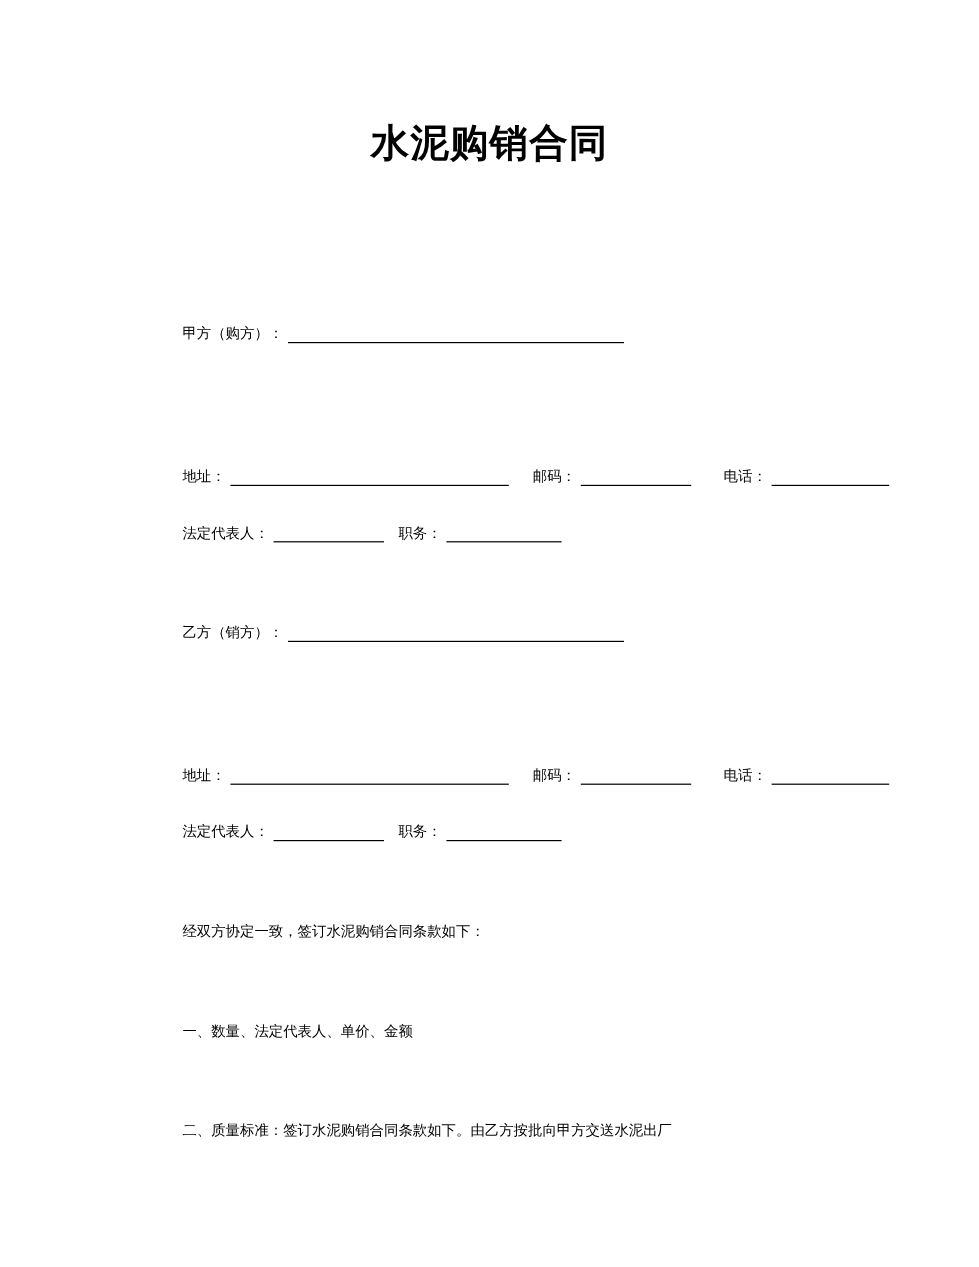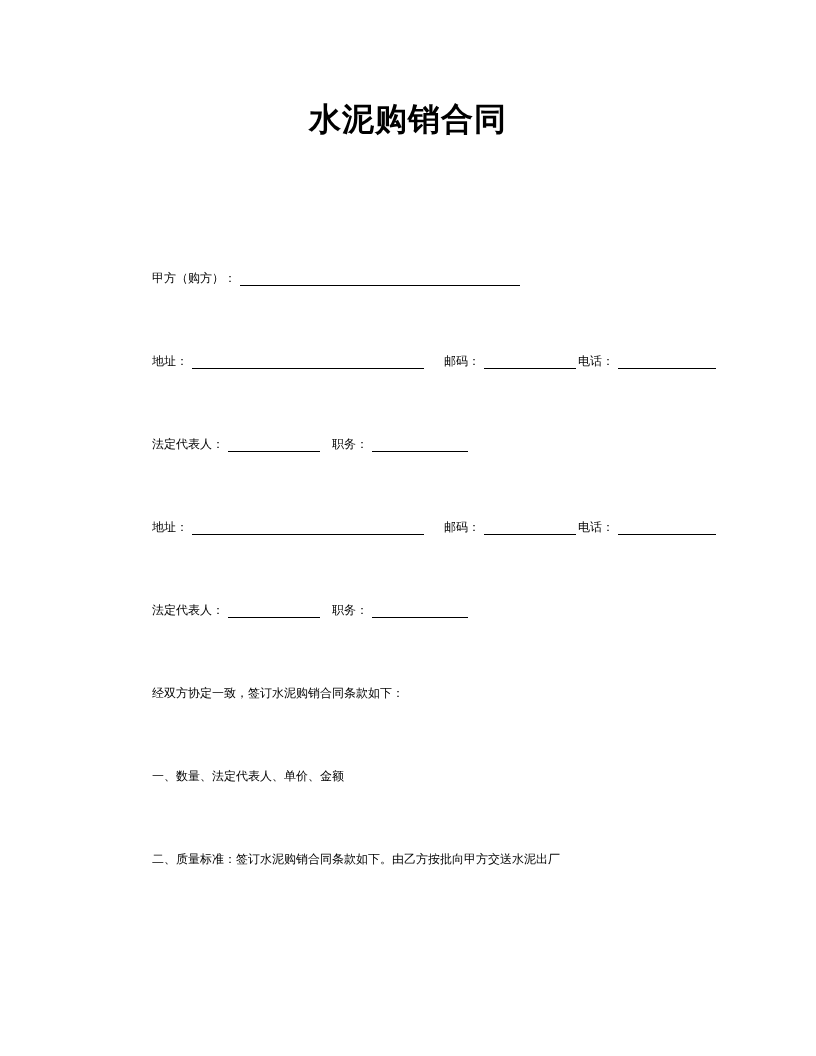--- a/index.html
+++ b/index.html
@@ -45,22 +45,22 @@
     border-bottom: 1px solid #000000;
     height: 16px;
     vertical-align: -4px;
     margin-left: 4px;
   }
   .w280 { width: 280px; }
   .w232 { width: 232px; }
   .w92  { width: 92px; }
   .w96  { width: 96px; }
   .w98  { width: 98px; }
-  .gap20 { margin-left: 20px; }
-  .gap16 { margin-left: 2px; }
+  .gap20 { margin-left: 20px; margin-top: 36px; }
+  .gap16 { margin-left: 27px; }
   .gap12 { margin-left: 12px; }
 </style>
 </head>
 <body>
 
 <div class="page">
 
   <h1 class="doc-title">水泥购销合同</h1>
 
   <div class="content">
@@ -70,20 +70,23 @@
     </div>
 
     <div class="row">
       <span class="label">地址：</span><span class="blank w232"></span><span class="label gap20">邮码：</span><span class="blank w92"></span><span class="label gap16">电话：</span><span class="blank w98"></span>
     </div>
 
     <div class="row">
       <span class="label">法定代表人：</span><span class="blank w92"></span><span class="label gap12">职务：</span><span class="blank w96"></span>
     </div>
 
+    <div class="row">
+      <span class="label">乙方（销方）：</span><span class="blank w280"></span>
+    </div>
 
     <div class="row">
       <span class="label">地址：</span><span class="blank w232"></span><span class="label gap20">邮码：</span><span class="blank w92"></span><span class="label gap16">电话：</span><span class="blank w98"></span>
     </div>
 
     <div class="row">
       <span class="label">法定代表人：</span><span class="blank w92"></span><span class="label gap12">职务：</span><span class="blank w96"></span>
     </div>
 
     <div class="row">

